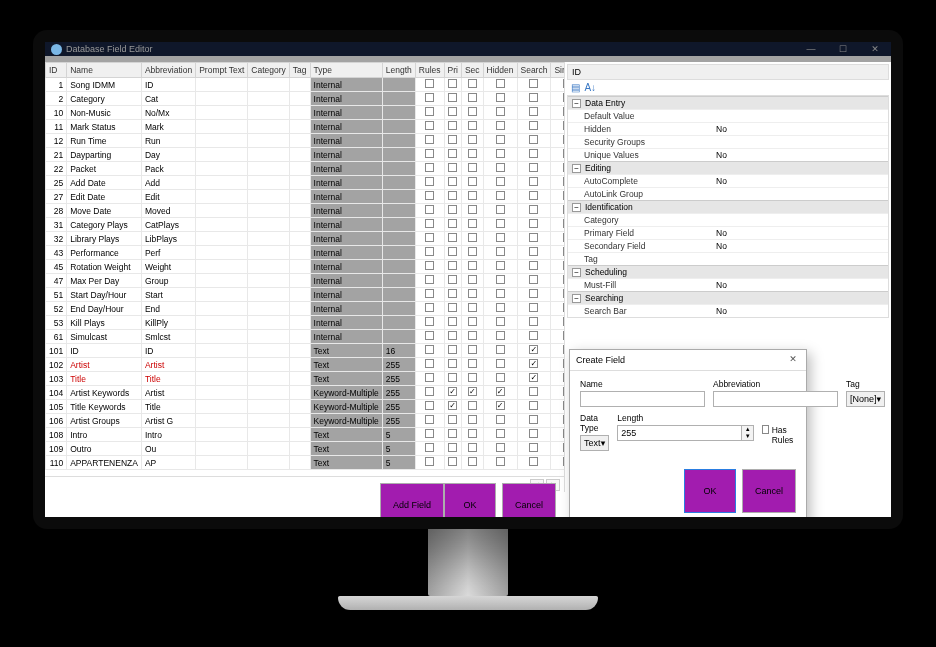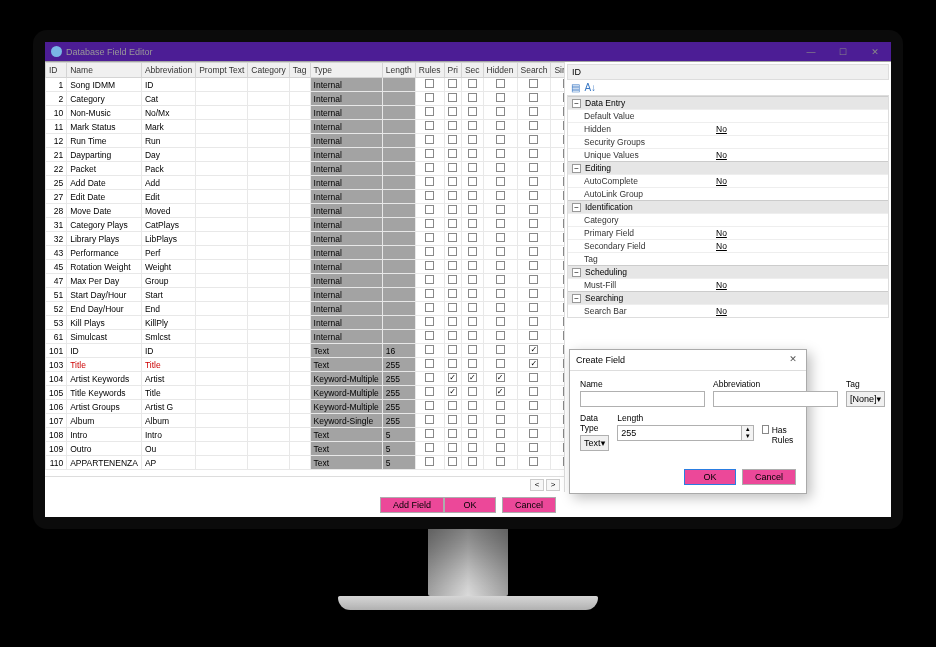--- a/index.html
+++ b/index.html
@@ -44,26 +44,26 @@
   .stand-base {
     width: 260px;
     height: 14px;
     background: linear-gradient(to bottom, #e2e2e2, #b4b4b4);
     margin: 0 auto;
     border-radius: 6px 6px 40px 40px;
   }
   
   .titlebar {
     height: 20px;
-    background: #4c1d95;
+    background: #0f172a;
     display: flex;
     align-items: center;
     justify-content: space-between;
     padding: 0 0 0 6px;
-    border-bottom: 1px solid #a3a3a3;
+    border-bottom: 6px solid #a3a3a3;
   }
   .title-left { display:flex; align-items:center; gap:4px;}
   .app-icon { width:11px; height:11px; background:#7ab7e6; border-radius:50%; }
   .title-text { color:#999; font-size:9px; }
   .win-buttons { display:flex; }
   .win-btn { width: 32px; height: 20px; display:flex; align-items:center; justify-content:center; color:#888;}
   
   .app-body {
     display:flex;
     height: 430px;
@@ -140,34 +140,34 @@
     background:#e6e6e6;
     padding:1px 4px;
     border-top:1px solid #ccc;
     display:flex;
     align-items:center;
     gap:4px;
   }
   .prop-section .toggle { width:9px; height:9px; border:1px solid #999; background:#fff; text-align:center; line-height:7px; font-size:8px;}
   .prop-row { display:flex; border-top:1px solid #eee;}
   .prop-row .k { width:45%; padding:1px 6px 1px 16px; color:#333;}
-  .prop-row .v { flex:1; padding:1px 4px; color:#000;text-decoration:underline;}
+  .prop-row .v { flex:1; padding:1px 4px; color:#000;}
   
   .bottom-bar {
     height:25px;
     display:flex;
     align-items:center;
     justify-content:center;
     padding:0 6px;
     background:#fff;
   }
   .btn {
     border:1px solid #adadad;
-    background:#ec4899;
-    padding:2px 12px;
+    background:#a21caf;
+    padding:16px 12px;
     font-size:9px;
     min-width:52px;
     text-align:center;
   }
   .btn.primary { border:1px solid #2a7de1; }
   .btn-group{ display:flex; gap:6px;}
   
   .dialog {
     position:absolute;
     left: 524px;
@@ -555,20 +555,36 @@
                     <td class="yellow">Text</td>
                     <td class="yellow">16</td>
                     <td class="cell-center"><span class="chk"></span></td>
                     <td class="cell-center"><span class="chk"></span></td>
                     <td class="cell-center"><span class="chk"></span></td>
                     <td class="cell-center"><span class="chk"></span></td>
                     <td class="cell-center"><span class="chk on"></span></td>
                     <td class="cell-center"><span class="chk"></span></td>
                   </tr>
                   <tr>
+                    <td class="col-id">102</td>
+                    <td class="red-text">Artist</td>
+                    <td class="red-text">Artist</td>
+                    <td></td>
+                    <td></td>
+                    <td></td>
+                    <td class="yellow">Text</td>
+                    <td class="yellow">255</td>
+                    <td class="cell-center"><span class="chk"></span></td>
+                    <td class="cell-center"><span class="chk"></span></td>
+                    <td class="cell-center"><span class="chk"></span></td>
+                    <td class="cell-center"><span class="chk"></span></td>
+                    <td class="cell-center"><span class="chk on"></span></td>
+                    <td class="cell-center"><span class="chk"></span></td>
+                  </tr>
+                  <tr>
                     <td class="col-id">103</td>
                     <td class="red-text">Title</td>
                     <td class="red-text">Title</td>
                     <td></td>
                     <td></td>
                     <td></td>
                     <td class="yellow">Text</td>
                     <td class="yellow">255</td>
                     <td class="cell-center"><span class="chk"></span></td>
                     <td class="cell-center"><span class="chk"></span></td>
@@ -610,36 +626,20 @@
                     <td class="cell-center"><span class="chk"></span></td>
                   </tr>
                   <tr>
                     <td class="col-id">106</td>
                     <td class="">Artist Groups</td>
                     <td class="">Artist G</td>
                     <td></td>
                     <td></td>
                     <td></td>
                     <td class="yellow">Keyword-Multiple</td>
-                    <td class="yellow">255</td>
-                    <td class="cell-center"><span class="chk"></span></td>
-                    <td class="cell-center"><span class="chk"></span></td>
-                    <td class="cell-center"><span class="chk"></span></td>
-                    <td class="cell-center"><span class="chk"></span></td>
-                    <td class="cell-center"><span class="chk"></span></td>
-                    <td class="cell-center"><span class="chk"></span></td>
-                  </tr>
-                  <tr>
-                    <td class="col-id">107</td>
-                    <td class="">Album</td>
-                    <td class="">Album</td>
-                    <td></td>
-                    <td></td>
-                    <td></td>
-                    <td class="yellow">Keyword-Single</td>
                     <td class="yellow">255</td>
                     <td class="cell-center"><span class="chk"></span></td>
                     <td class="cell-center"><span class="chk"></span></td>
                     <td class="cell-center"><span class="chk"></span></td>
                     <td class="cell-center"><span class="chk"></span></td>
                     <td class="cell-center"><span class="chk"></span></td>
                     <td class="cell-center"><span class="chk"></span></td>
                   </tr>
                   <tr>
                     <td class="col-id">108</td>

